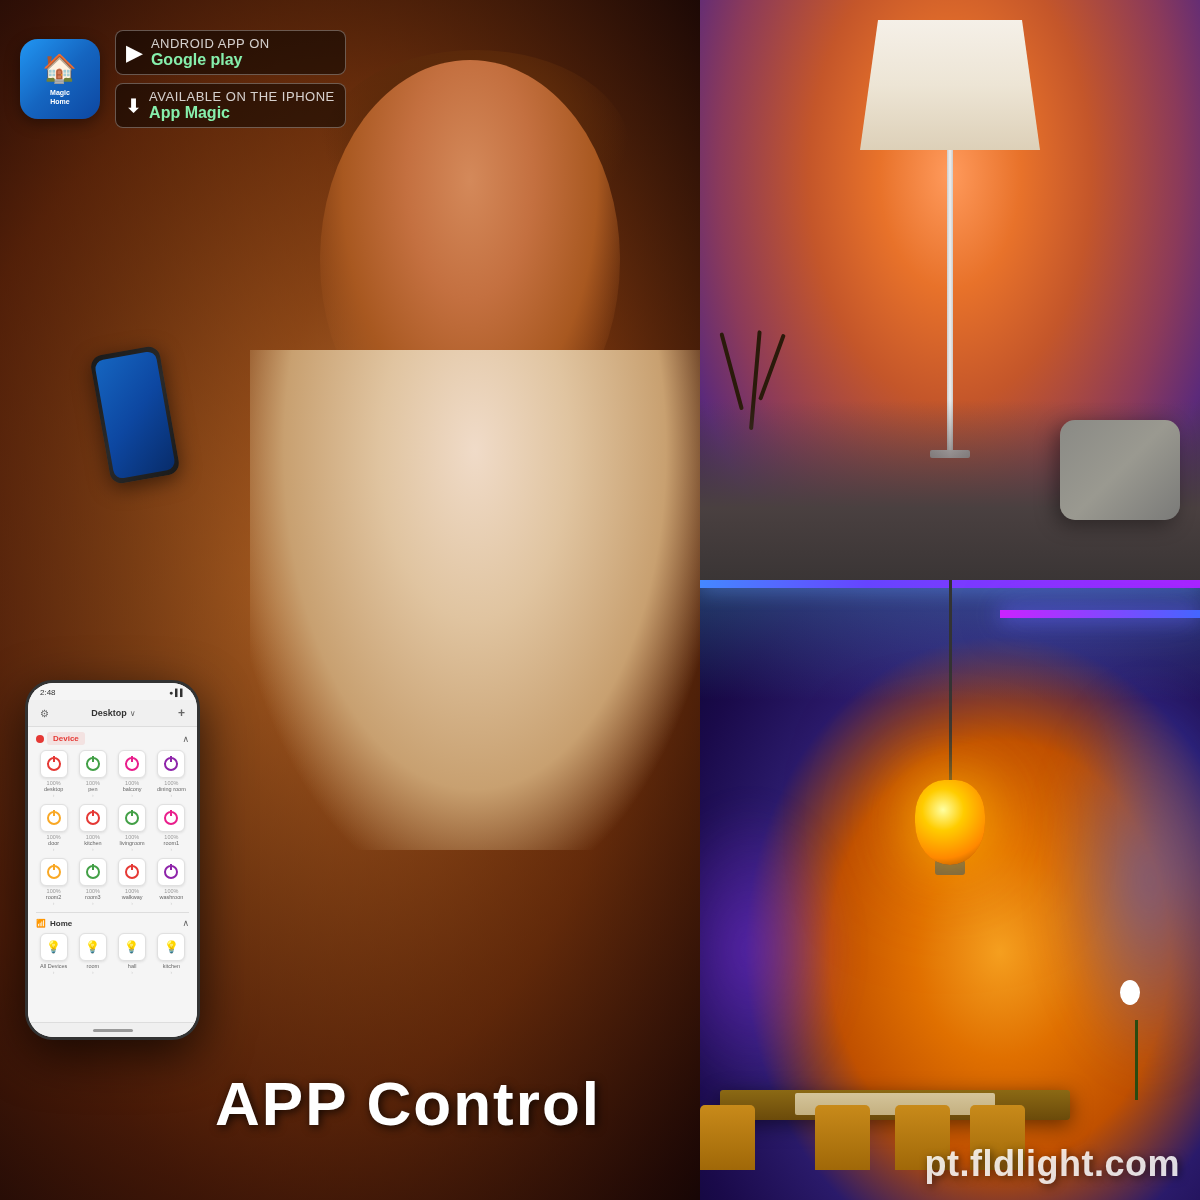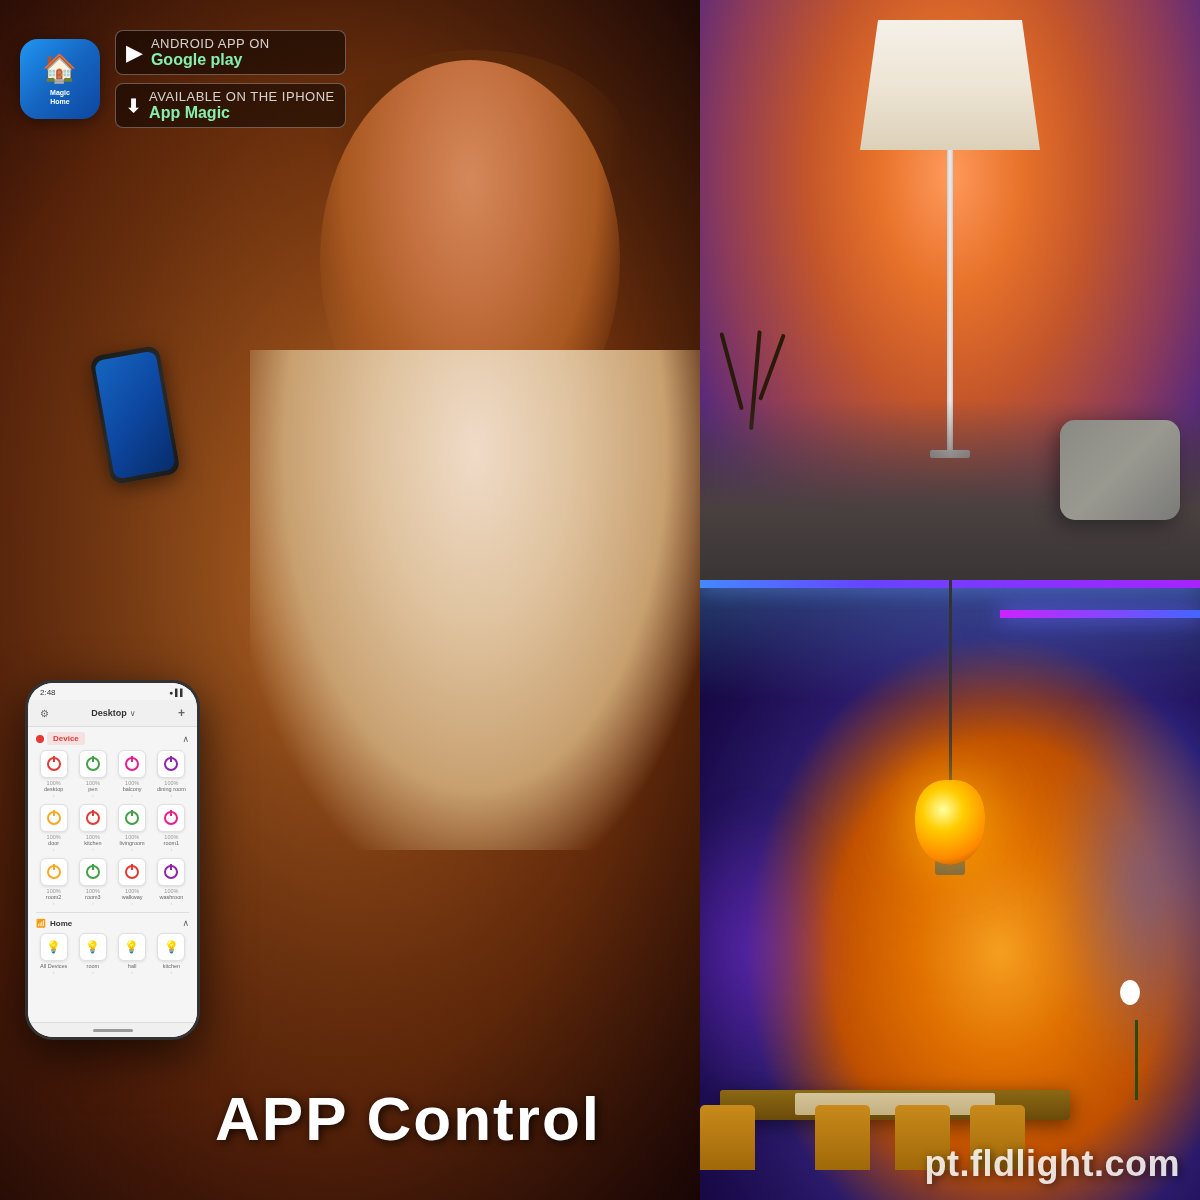--- a/index.html
+++ b/index.html
@@ -331,20 +331,21 @@
       max-width: 420px;
     }
 
     .app-control-title {
       font-size: 62px;
       font-weight: 900;
       color: white;
       text-shadow: 2px 2px 10px rgba(0,0,0,0.8);
       letter-spacing: 2px;
       line-height: 1;
+      margin-bottom: 15px;
     }
 
     .app-control-desc {
       font-size: 20px;
       color: white;
       text-shadow: 1px 1px 5px rgba(0,0,0,0.8);
       line-height: 1.5;
     }
 
     

